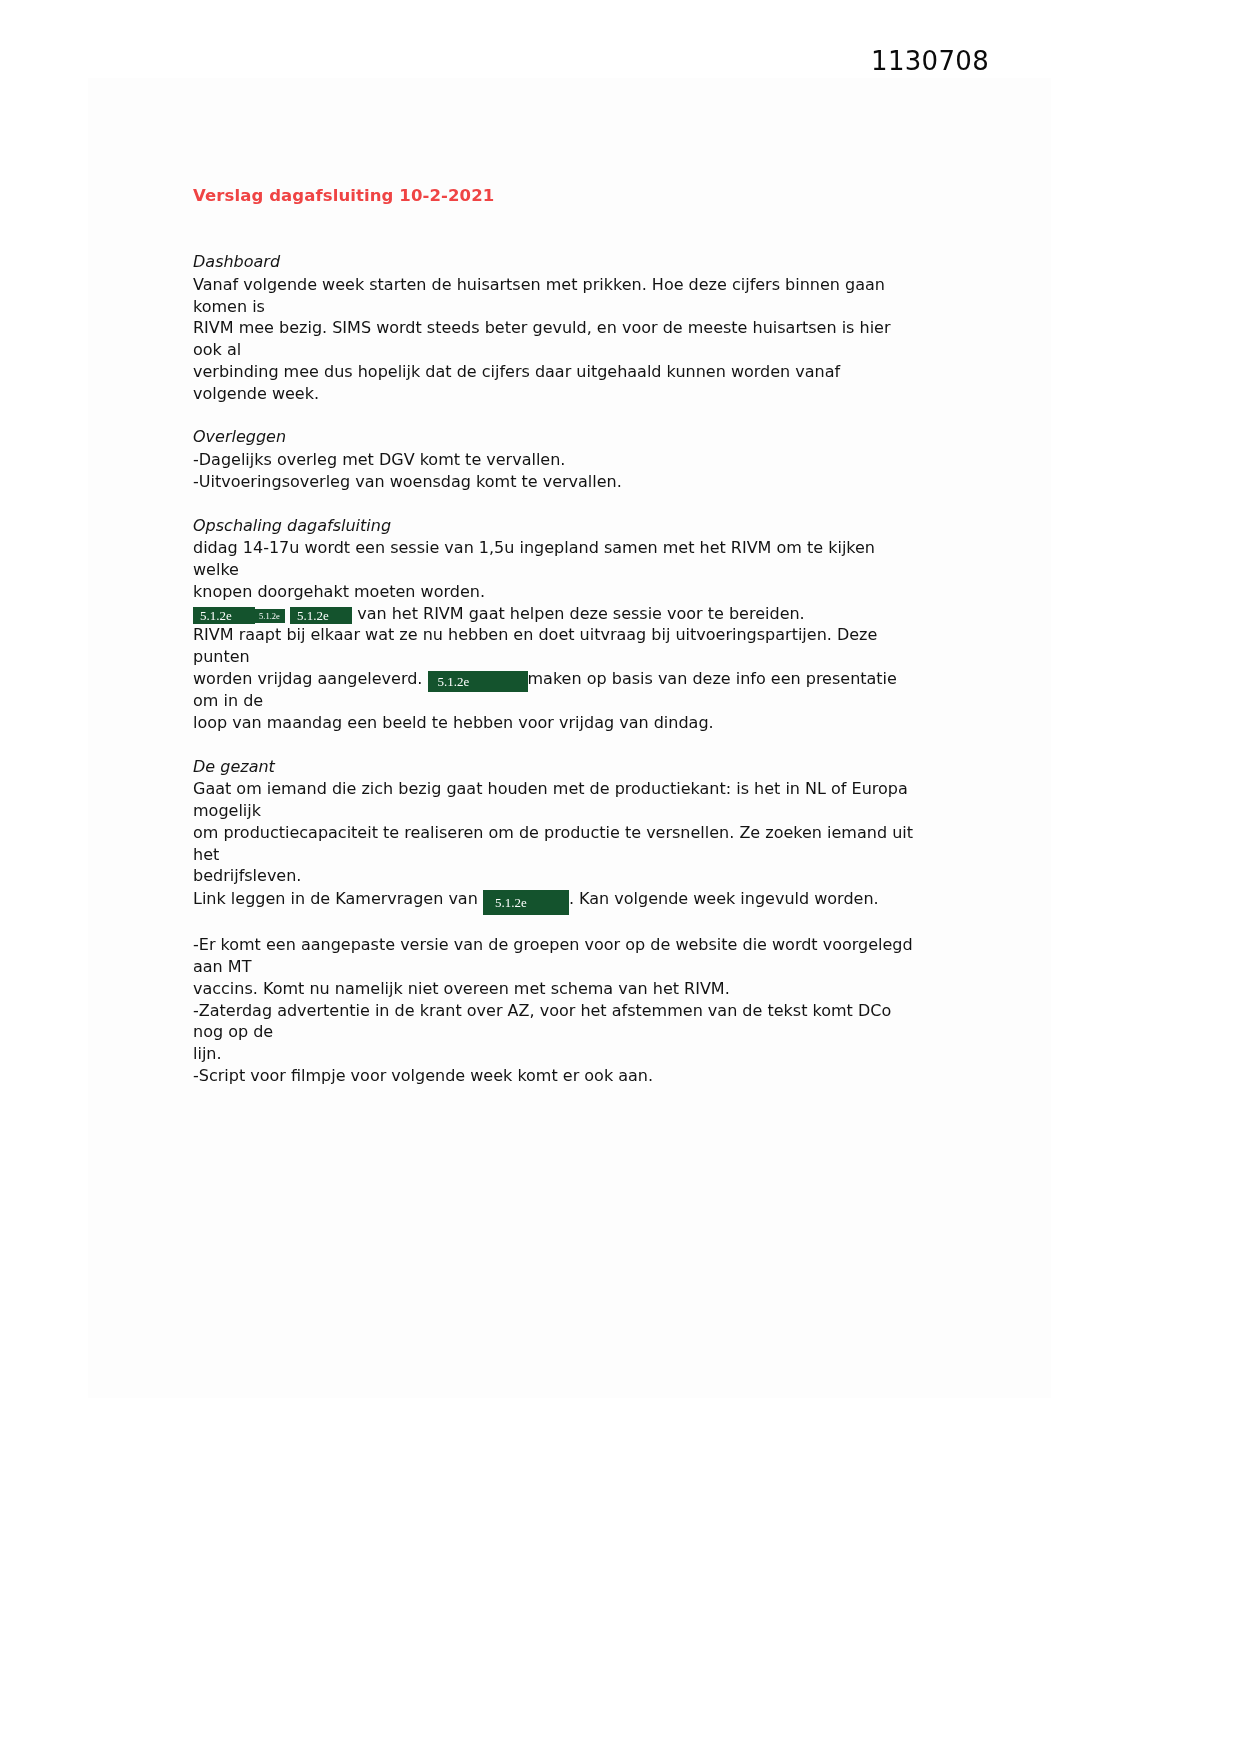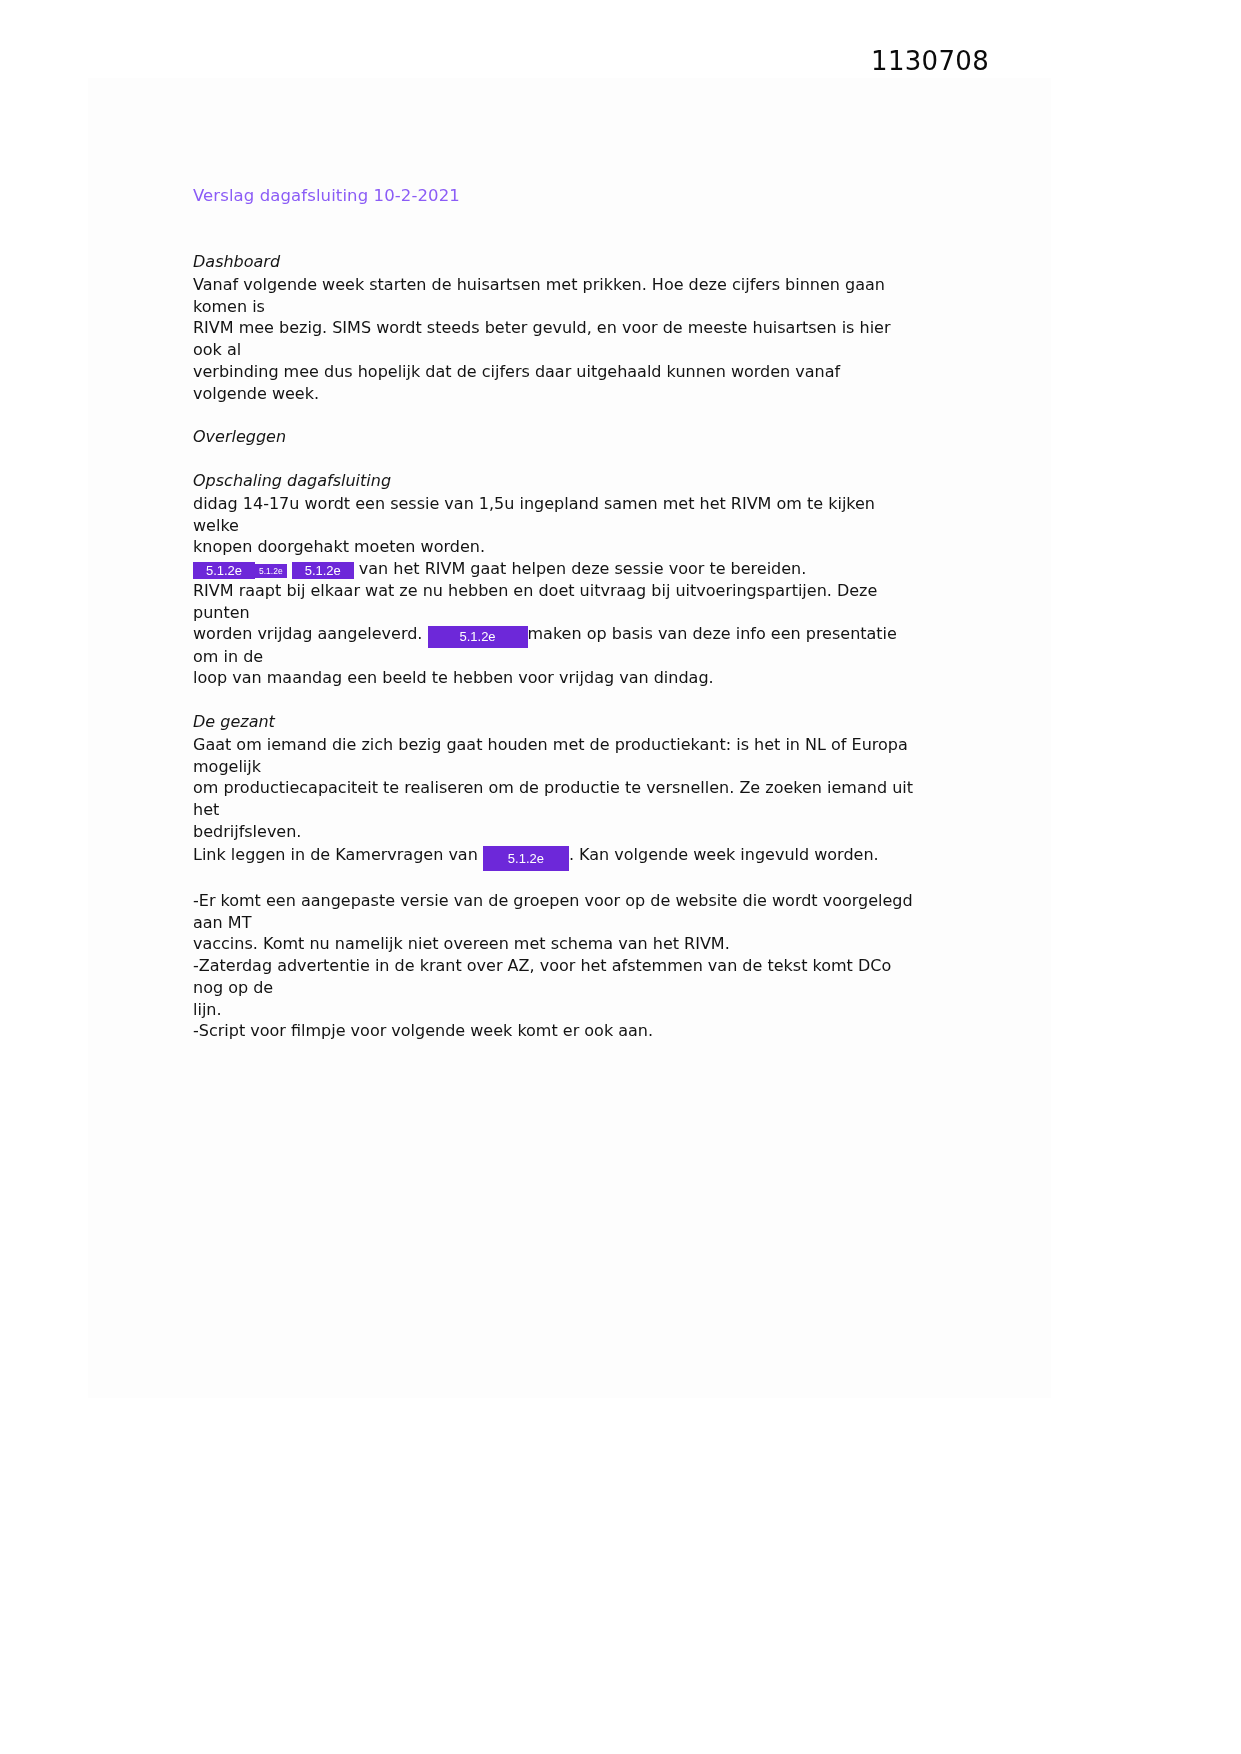--- a/index.html
+++ b/index.html
@@ -38,22 +38,22 @@
     font-family: "DejaVu Sans", sans-serif;
   }
   .content {
     position: absolute;
     left: 193px;
     top: 186px;
     width: 722px;
   }
   .doc-title {
     font-size: 16.5px;
-    font-weight: normal;
-    color: #8b5cf6;
+    font-weight: bold;
+    color: #ef4444;
     letter-spacing: 0.1px;
     margin: 0 0 46px 0;
   }
   .section {
     margin: 16px 0 22px 0;
   }
   .section-heading {
     font-style: italic;
     font-size: 16px;
     color: #151515;
@@ -66,26 +66,26 @@
     line-height: 1.36;
     margin: 0;
     text-align: left;
   }
   .para .ln {
     display: block;
     white-space: pre-wrap;
   }
   .redact {
     display: inline-block;
-    background: #6d28d9;
+    background: #14532d;
     color: #ffffff;
-    text-align: center;
+    text-align: left;
     vertical-align: baseline;
     line-height: 1.18;
-    font-family: Liberation Sans, sans-serif;
+    font-family: Liberation Serif, serif;
     box-sizing: border-box;
   }
   .redact.lg {
     font-size: 13px;
     padding: 1px 7px 1px 7px;
     min-width: 62px;
     position: relative;
     top: 1px;
   }
   .redact.sm {
@@ -127,20 +127,24 @@
       <div class="section-heading">Dashboard</div>
       <div class="para">
         <span class="ln">Vanaf volgende week starten de huisartsen met prikken. Hoe deze cijfers binnen gaan komen is</span>
         <span class="ln">RIVM mee bezig. SIMS wordt steeds beter gevuld, en voor de meeste huisartsen is hier ook al</span>
         <span class="ln">verbinding mee dus hopelijk dat de cijfers daar uitgehaald kunnen worden vanaf volgende week.</span>
       </div>
     </div>
 
     <div class="section">
       <div class="section-heading">Overleggen</div>
+      <div class="para">
+        <span class="ln">-Dagelijks overleg met DGV komt te vervallen.</span>
+        <span class="ln">-Uitvoeringsoverleg van woensdag komt te vervallen.</span>
+      </div>
     </div>
 
     <div class="section">
       <div class="section-heading">Opschaling dagafsluiting</div>
       <div class="para">
         <span class="ln">didag 14-17u wordt een sessie van 1,5u ingepland samen met het RIVM om te kijken welke</span>
         <span class="ln">knopen doorgehakt moeten worden.</span>
         <span class="ln"><span class="redact lg">5.1.2e</span><span class="redact sm">5.1.2e</span> <span class="redact lg">5.1.2e</span> <span>van het RIVM gaat helpen deze sessie voor te bereiden.</span></span>
         <span class="ln">RIVM raapt bij elkaar wat ze nu hebben en doet uitvraag bij uitvoeringspartijen. Deze punten</span>
         <span class="ln"><span>worden vrijdag aangeleverd.</span> <span class="redact wide">5.1.2e</span><span>maken op basis van deze info een presentatie om in de</span></span>

